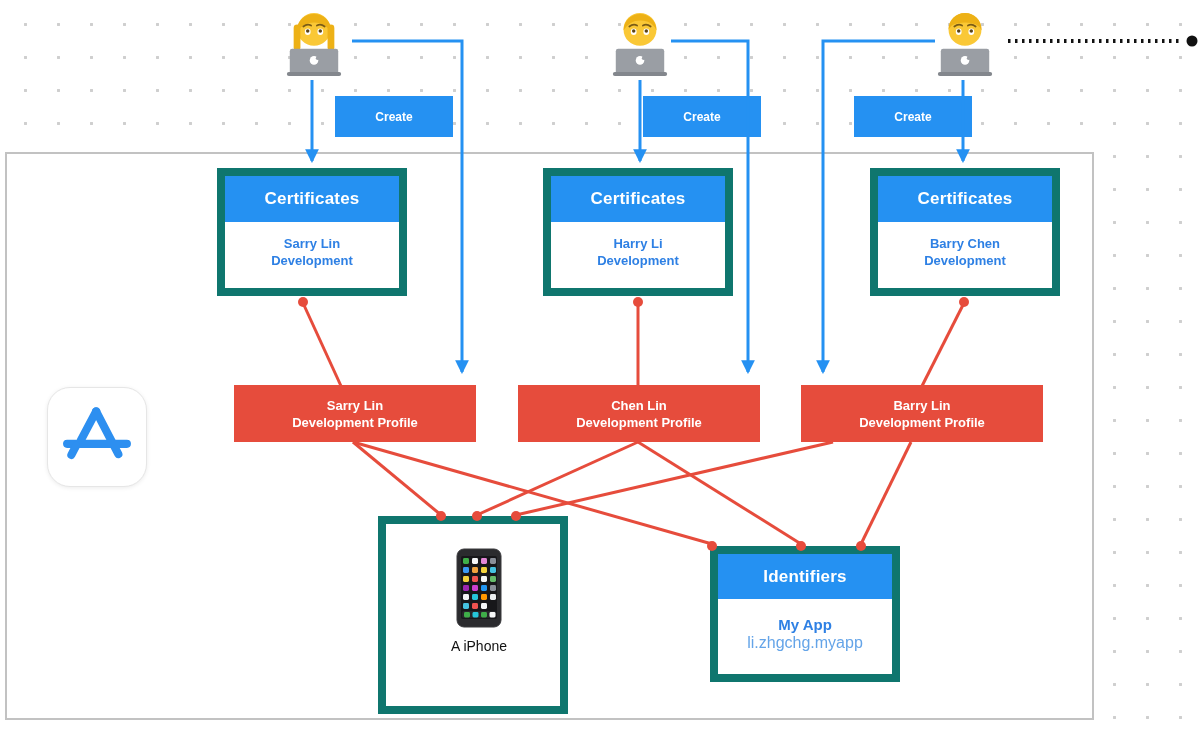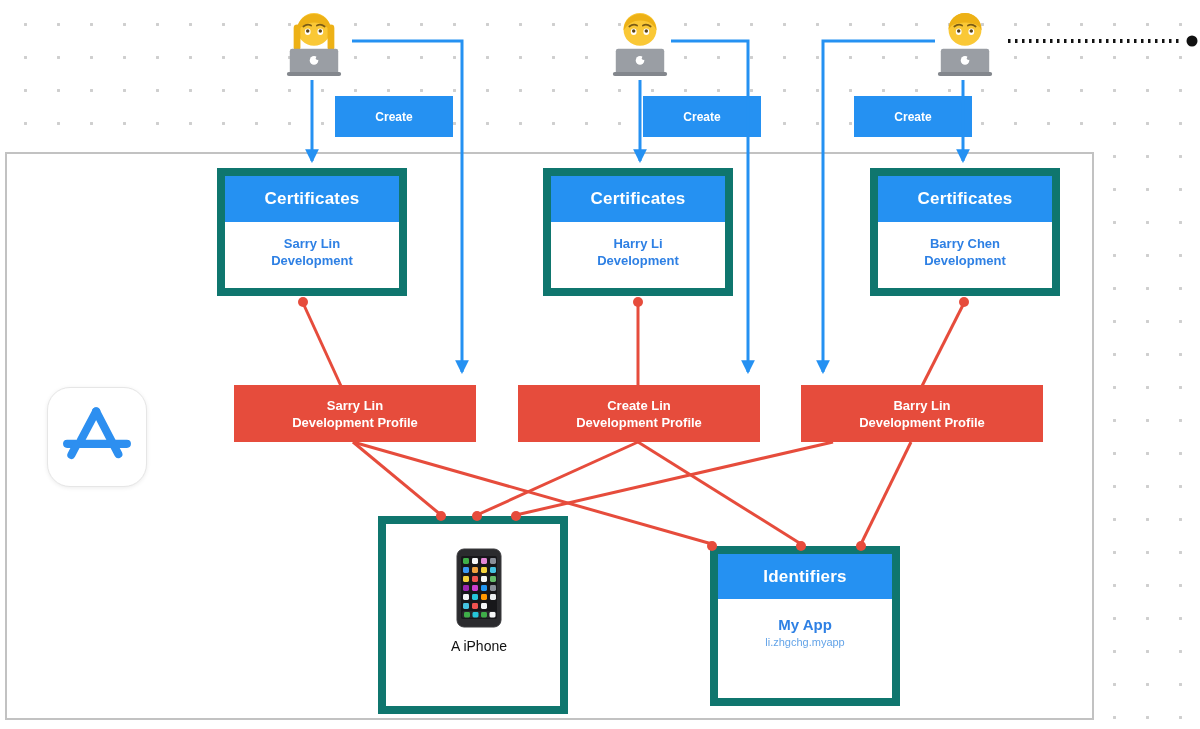--- a/index.html
+++ b/index.html
@@ -34,25 +34,25 @@
   }
   .profile{
     position:absolute;top:385px;width:242px;height:57px;background:#e64c3c;
     color:#ffffff;display:flex;align-items:center;justify-content:center;
     text-align:center;font-size:13px;font-weight:700;line-height:17px;
   }
   .devices{left:378px;top:516px;width:190px;height:198px;}
   .devices .node-header{height:46px;}
   .devices-body{text-align:center;padding-top:24px;padding-left:12px;}
   .device-label{margin-top:6px;font-size:14px;color:#111111;}
-  .identifiers{left:710px;top:546px;width:190px;height:160px;}
+  .identifiers{left:710px;top:546px;width:190px;height:136px;}
   .identifiers .node-header{height:45px;}
   .identifiers-body{text-align:center;padding-top:16px;}
   .app-name{color:#2e80e4;font-weight:700;font-size:15px;line-height:19px;}
-  .bundle-id{color:#64a4e8;font-size:11px;line-height:17px;}
+  .bundle-id{color:#64a4e8;font-size:16px;line-height:17px;}
   .appstore-tile{
     position:absolute;left:47px;top:387px;width:98px;height:98px;
     background:#ffffff;border:1px solid #e6e6e6;border-radius:23px;
     box-shadow:0 1px 4px rgba(0,0,0,0.08);
     display:flex;align-items:center;justify-content:center;
   }
   .actor{position:absolute;top:4px;width:62px;height:74px;}
   svg.overlay{position:absolute;left:0;top:0;pointer-events:none;z-index:30;}
   .blue-line{stroke:#2591f2;stroke-width:3;fill:none;}
   .red-line{stroke:#e64c3c;stroke-width:3;fill:none;}
@@ -142,21 +142,21 @@
   </div>
 
   <div class="profile" style="left:234px">
     <div>
       <div>Sarry Lin</div>
       <div>Development Profile</div>
     </div>
   </div>
   <div class="profile" style="left:518px">
     <div>
-      <div>Create Lin</div>
+      <div>Chen Lin</div>
       <div>Development Profile</div>
     </div>
   </div>
   <div class="profile" style="left:801px">
     <div>
       <div>Barry Lin</div>
       <div>Development Profile</div>
     </div>
   </div>
 

